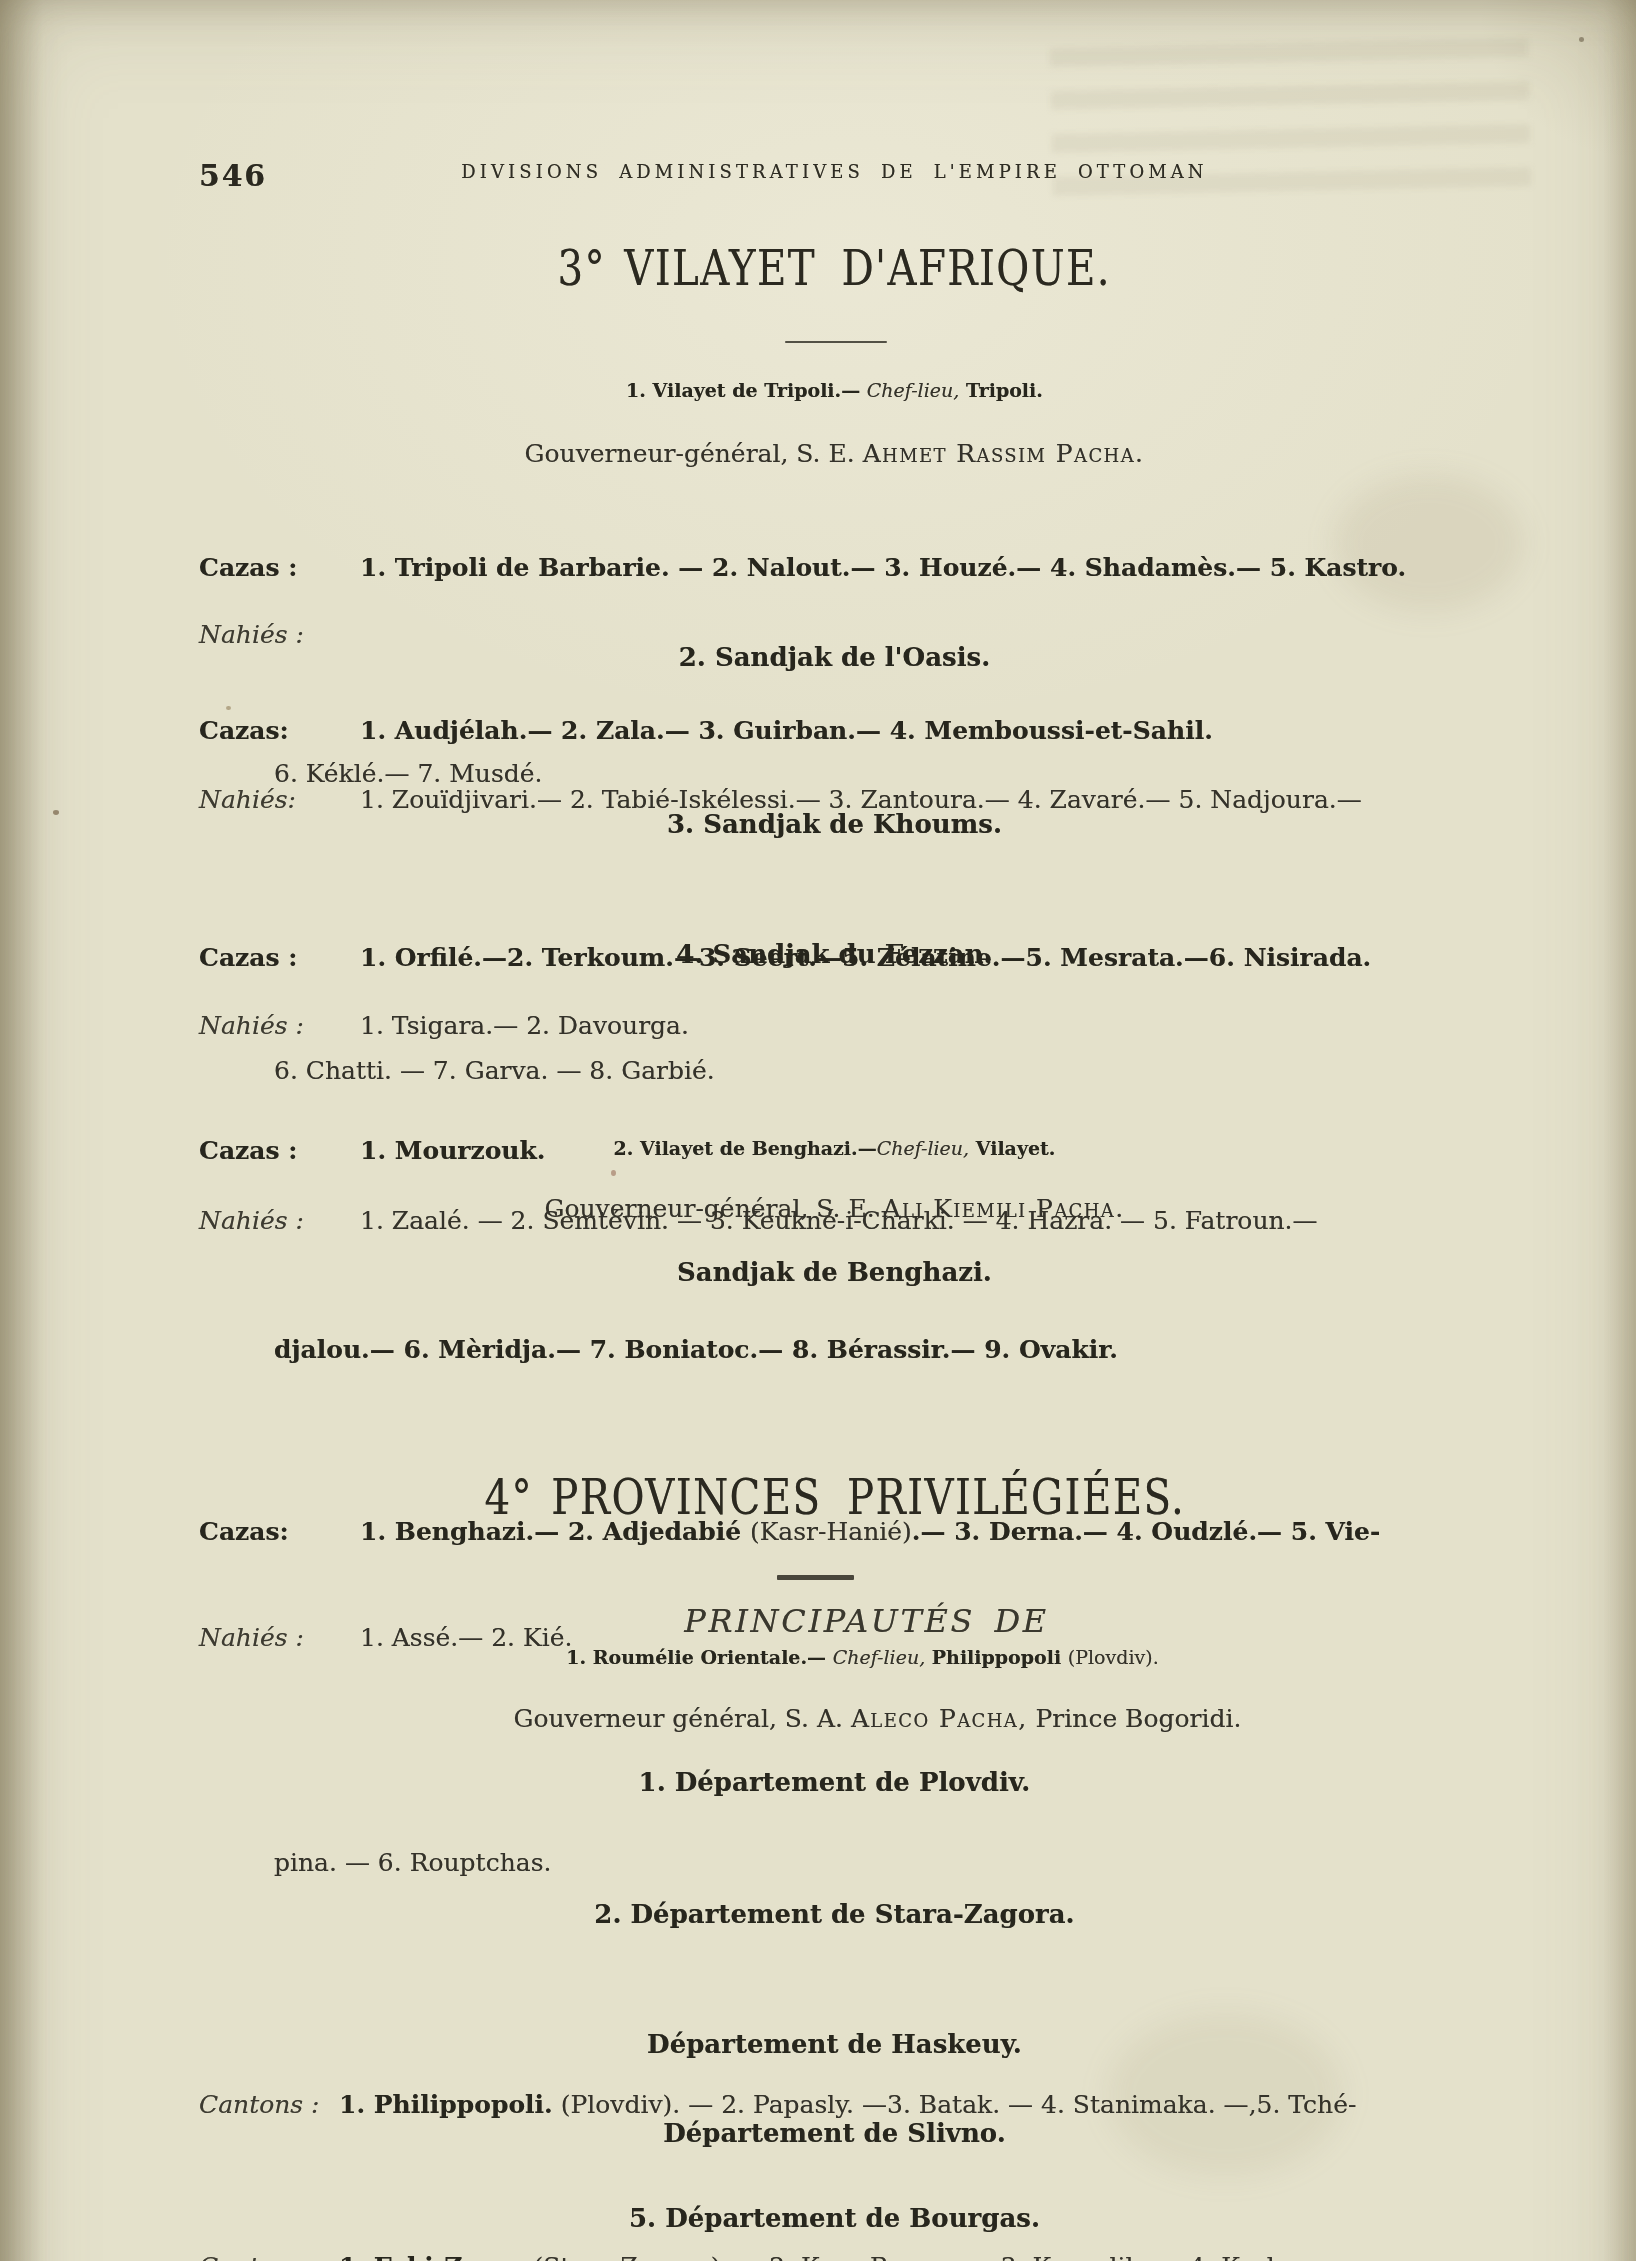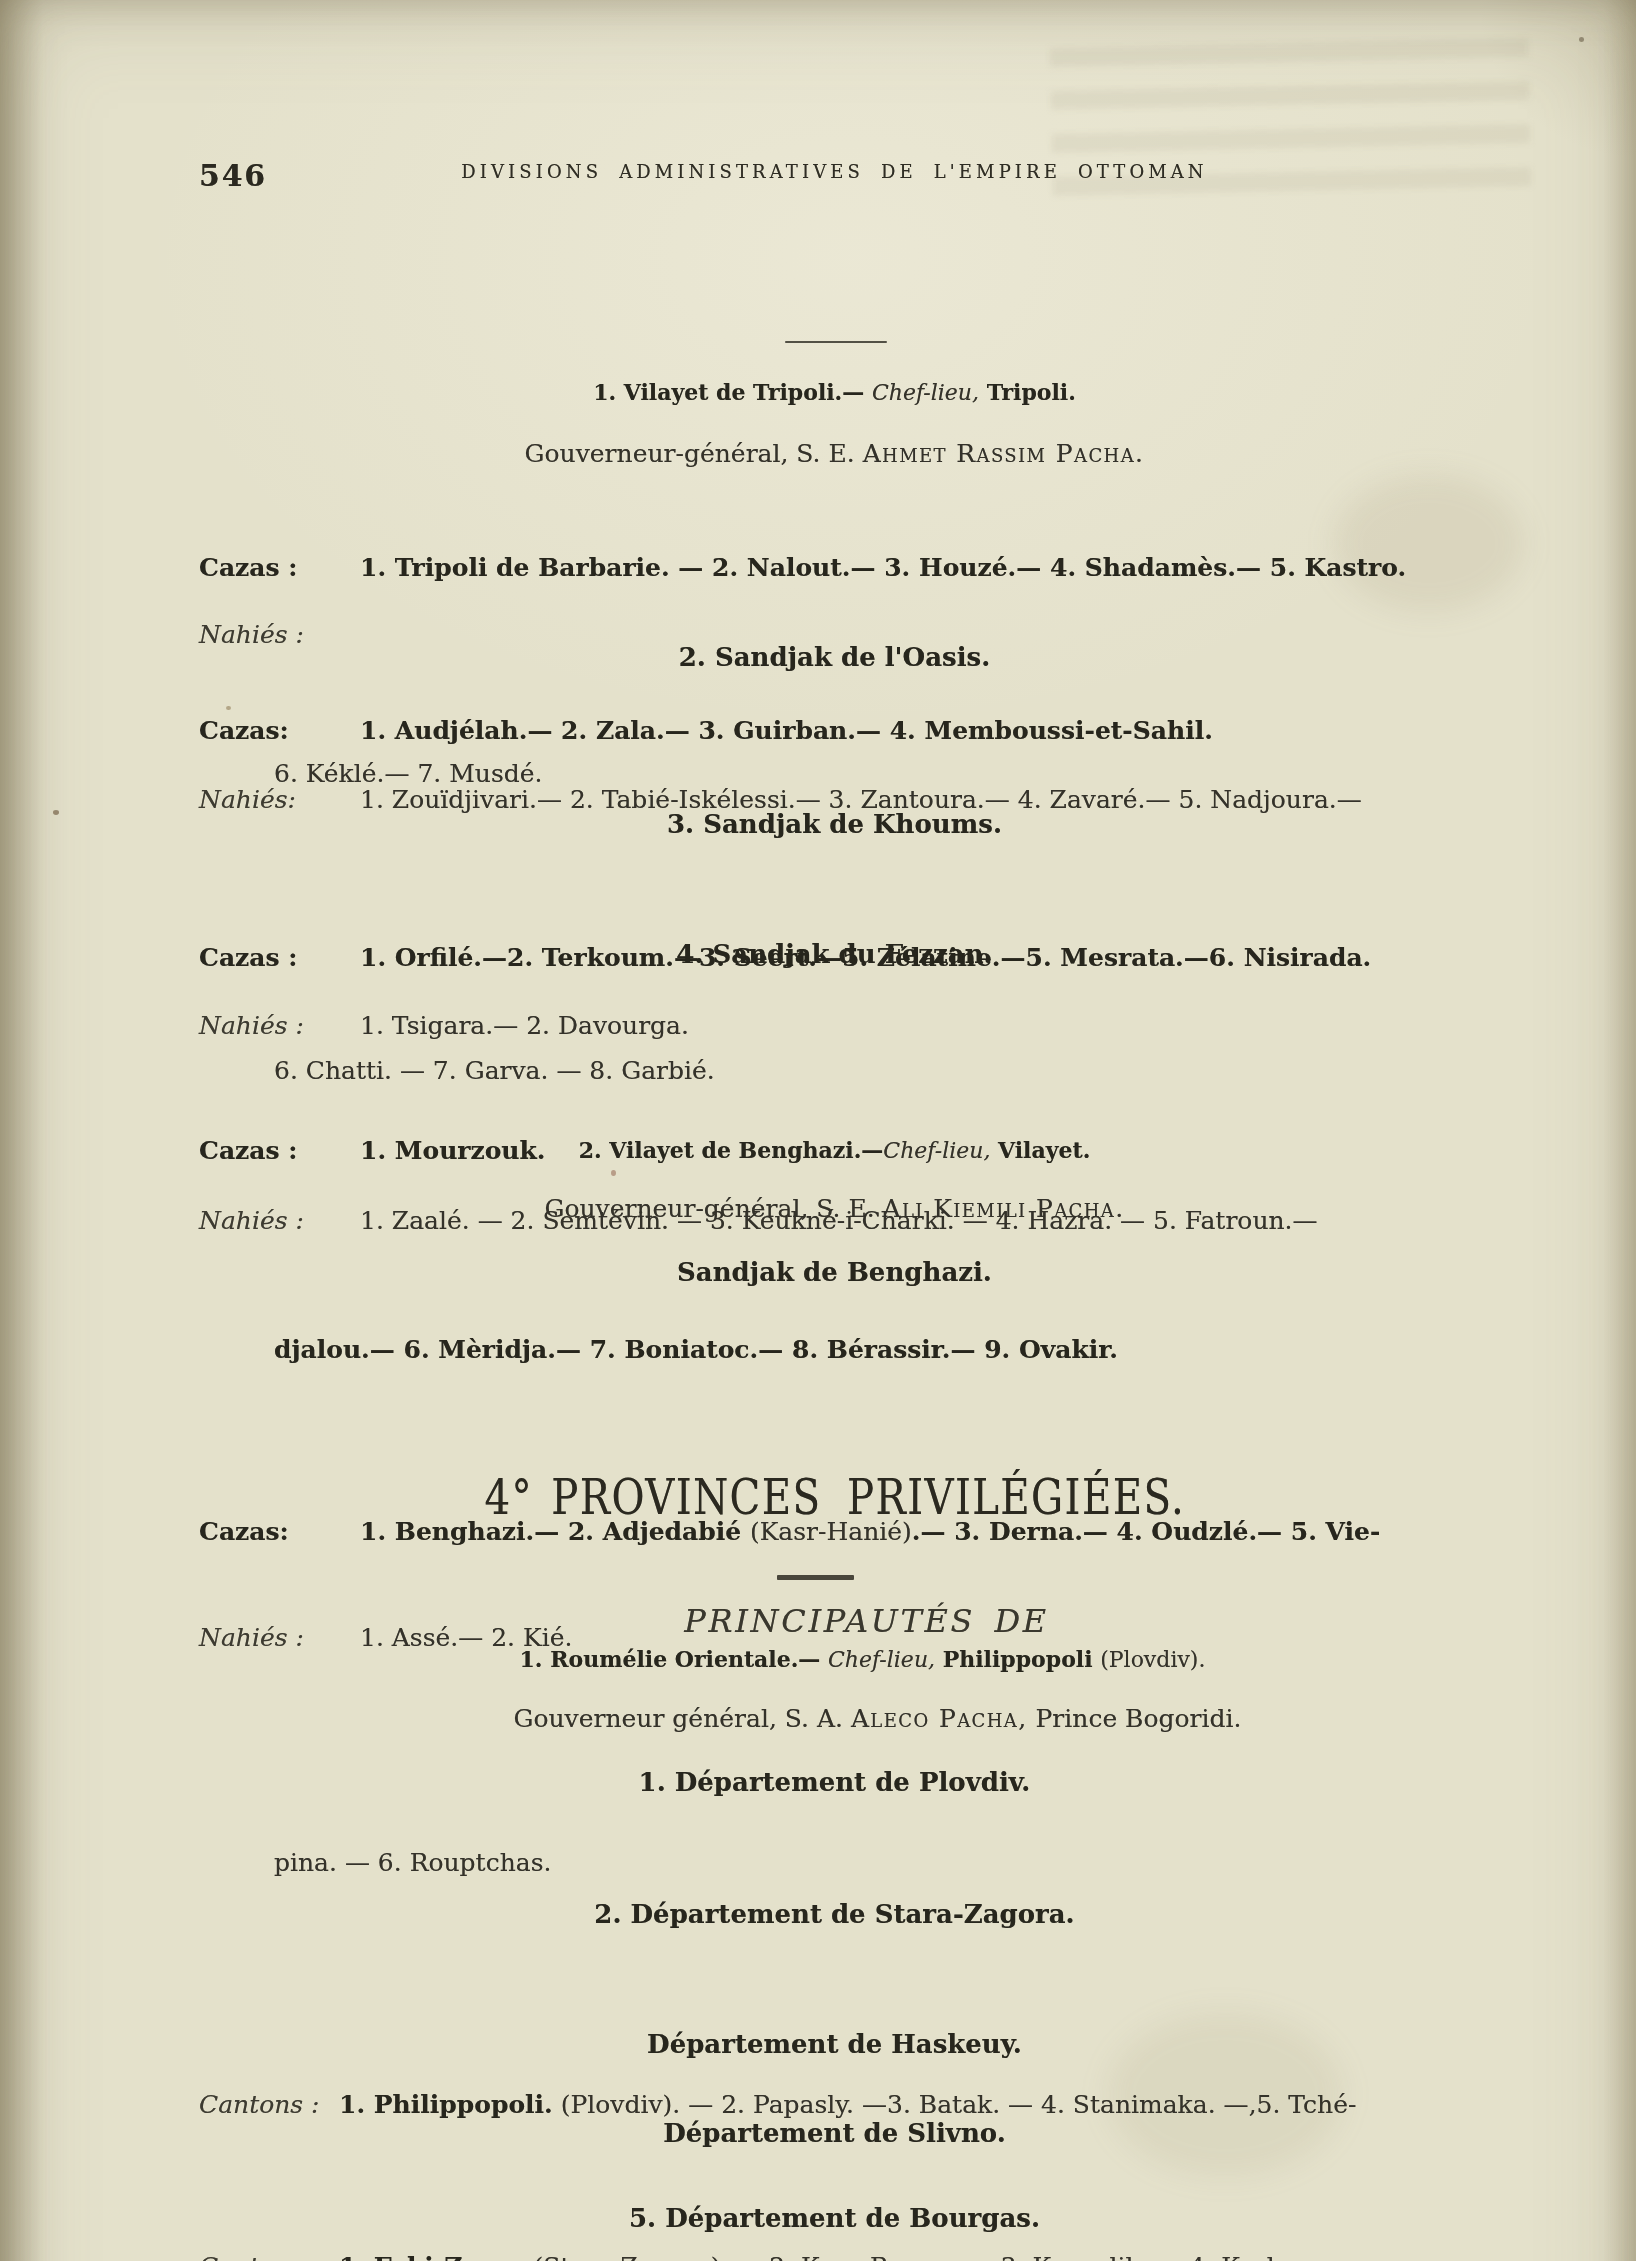--- a/index.html
+++ b/index.html
@@ -38,21 +38,21 @@
   .i  { font-style:italic; }
   .sc { font-variant:small-caps; letter-spacing:1.4px; }
 
   .pagenum { position:absolute; left:0; top:-4.5px; font-size:30px; font-weight:bold;
              letter-spacing:1.8px; color:#2b2920; }
   .rtitle  { text-align:center; font-size:18px; letter-spacing:4.1px; word-spacing:7.2px; color:#2f2d24; }
 
   .h-big { display:inline-block; font-size:42px; letter-spacing:1.4px; word-spacing:11.8px;
            transform:scale(.96,1.14); transform-origin:center top; color:#2b2920; }
   .h-num { margin-right:19px; }
-  .vtitle   { font-size:22px; }
+  .vtitle   { font-size:19px; }
   .gov      { font-size:25px; color:#33312a; }
   .h-sandjak{ font-size:26px; }
   .princ    { font-size:32px; letter-spacing:2.7px; word-spacing:6.3px; color:#3a382e;
               transform:translateX(32px); }
 
   .row  { position:relative; }
   .label{ position:absolute; left:0; top:0; }
   .lab-i{ color:#3d3b31; }
   .rt   { white-space:nowrap; }
   .rt.s { padding-left:161px; }
@@ -75,20 +75,23 @@
   <div class="speck" style="left:1579px;top:37px;width:5.4px;height:4.5px;background:rgba(85,72,50,.5)"></div>
   <div class="speck" style="left:611px;top:1170px;width:5px;height:6.3px;background:rgba(130,75,55,.45)"></div>
   <div class="stain" style="left:1334px;top:475px;width:190px;height:136px;background:rgba(150,135,95,.12)"></div>
   <div class="stain" style="left:1108px;top:2013px;width:235px;height:163px;background:rgba(150,135,95,.10)"></div>
 
   <div class="t" style="top:161px">
     <span class="pagenum">546</span>
     <div class="rtitle">DIVISIONS ADMINISTRATIVES DE L'EMPIRE OTTOMAN</div>
   </div>
 
+  <div class="t center" style="top:239px">
+    <span class="h-big"><span class="h-num">3°</span><span>VILAYET D'AFRIQUE.</span></span>
+  </div>
   <div class="rule thin" style="top:341px"></div>
 
   <div class="t center vtitle" style="top:379px">
     <span class="b">1. Vilayet de Tripoli.— </span><span class="i reg">Chef-lieu,</span><span class="b"> Tripoli.</span>
   </div>
   <div class="t center gov" style="top:438px">
     <span class="reg">Gouverneur-général, S. E. </span><span class="sc">Ahmet Rassim Pacha.</span>
   </div>
 
   <div class="t row" style="top:552px">

